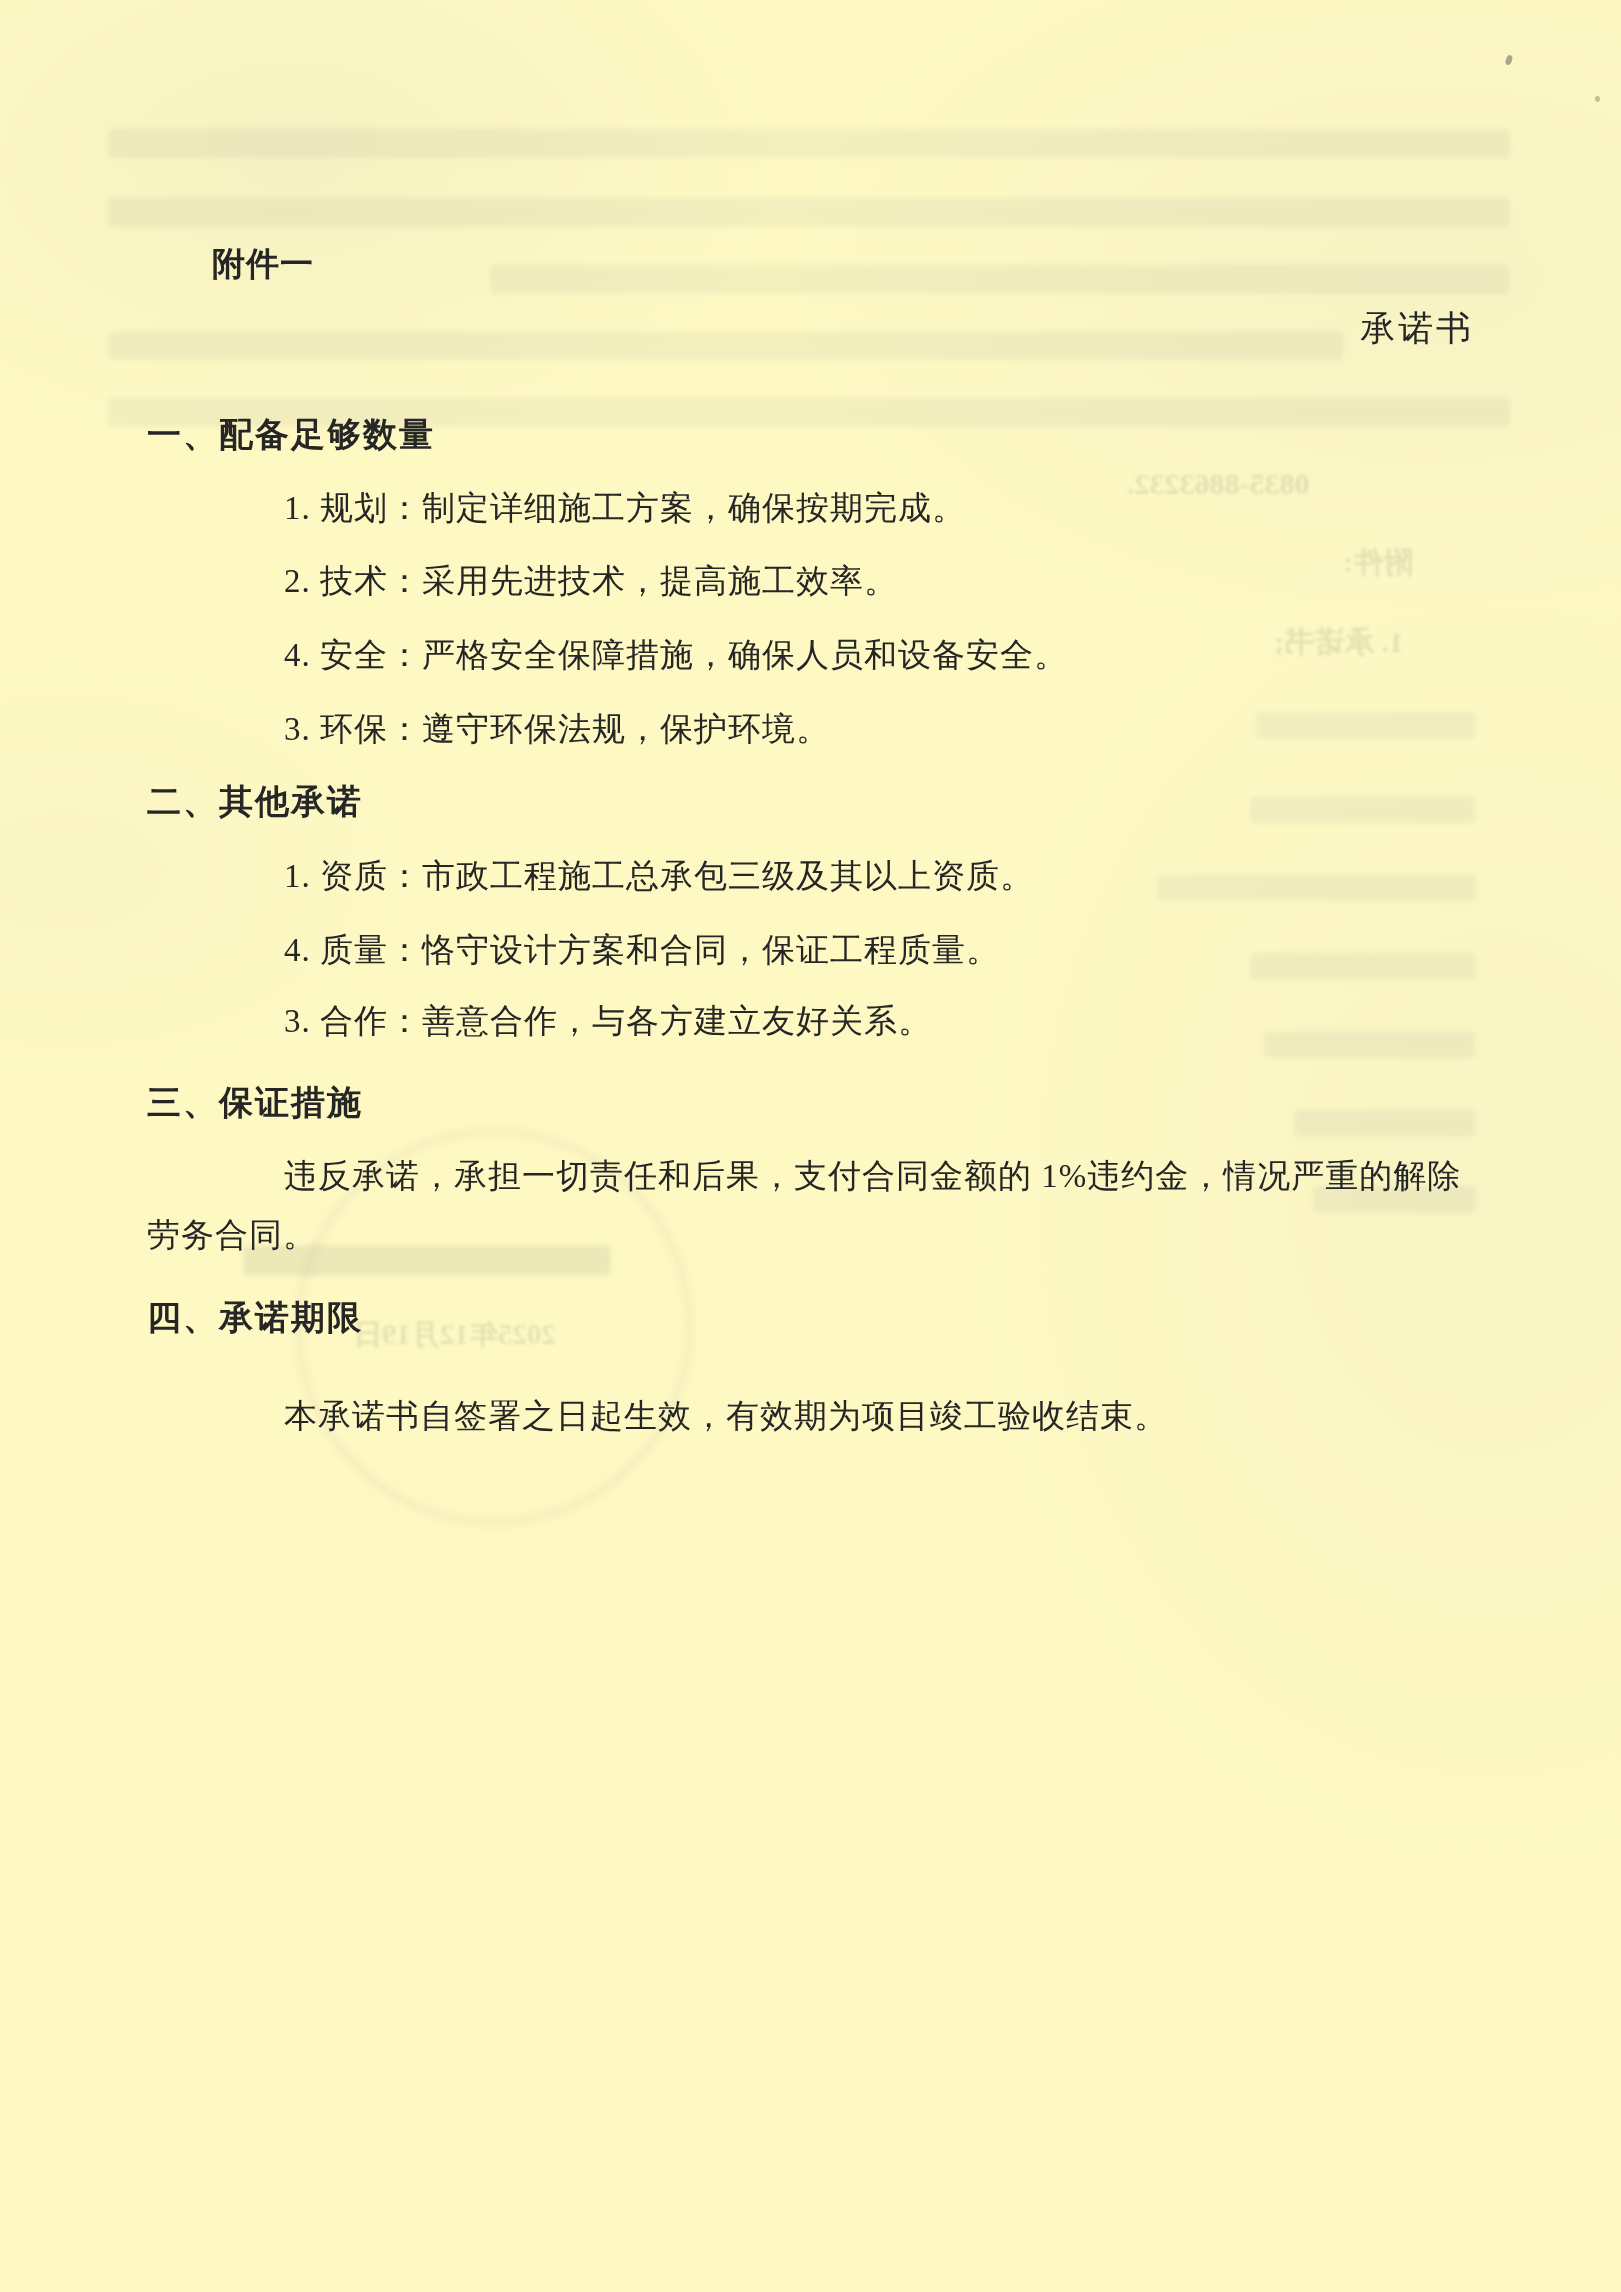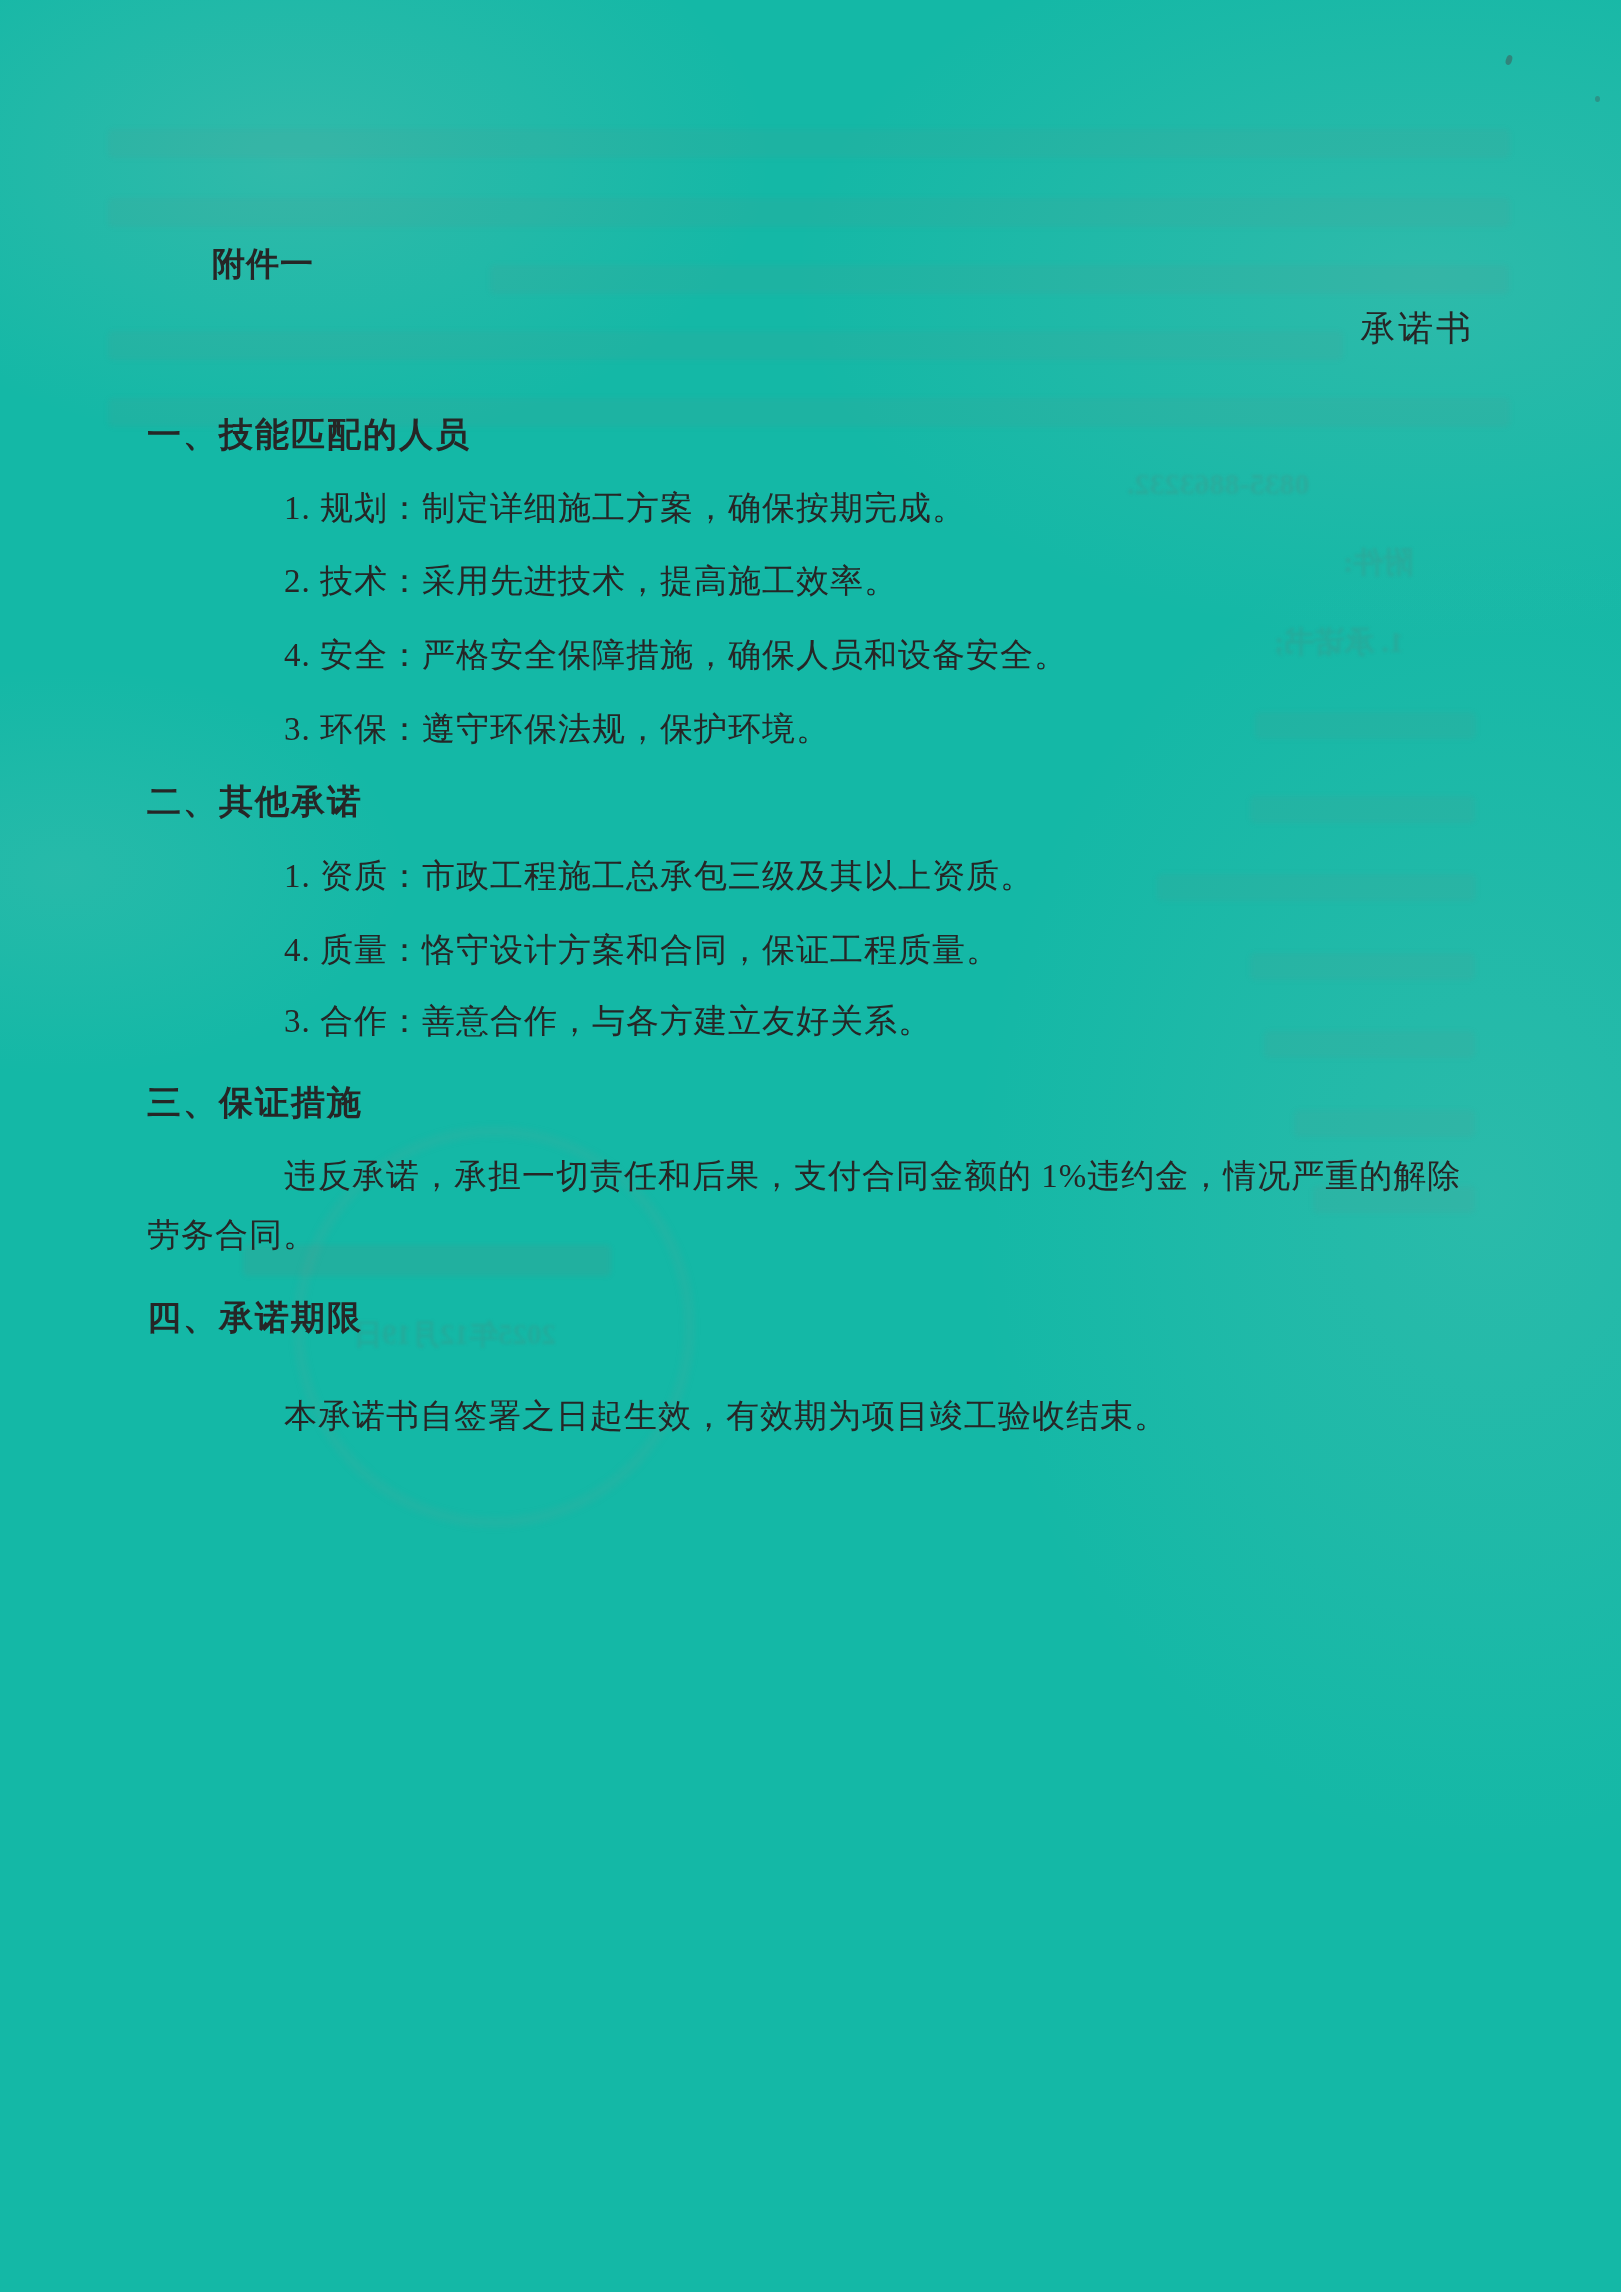--- a/index.html
+++ b/index.html
@@ -1,20 +1,20 @@
 <!DOCTYPE html>
 <html><head>
 <meta charset="utf-8">
 <style>
   html,body{margin:0;padding:0;background:#e9e9e7;}
   .page{
     position:relative;
     width:1621px;height:2293px;
     margin:0 auto;
-    background:#14b8a6;
+    background:#fef9c3;
     font-family:"Liberation Serif","DejaVu Serif",serif;
     color:#262626;
     overflow:hidden;
   }
   .texture{
     position:absolute;inset:0;pointer-events:none;
     background-image:
       radial-gradient(ellipse 686px 412px at 18% 7%, rgba(198,198,192,0.16), transparent 70%),
       radial-gradient(ellipse 882px 510px at 88% 12%, rgba(202,202,196,0.14), transparent 72%),
       radial-gradient(ellipse 745px 961px at 92% 52%, rgba(206,206,200,0.12), transparent 70%),
@@ -89,21 +89,21 @@
   <div class="stamp-ghost"></div>
   <div class="speck" style="left:1506px;top:55px;width:5.9px;height:9.8px;transform:rotate(20deg);"></div>
   <div class="speck" style="left:1595px;top:96px;width:4.9px;height:5.9px;opacity:.7;"></div>
 
   <div class="content">
 
     <div class="attach">附件一</div>
 
     <div class="title">承诺书</div>
 
-    <div class="heading mt48">一、技能匹配的人员</div>
+    <div class="heading mt48">一、配备足够数量</div>
     <div class="item mt15">1. 规划：制定详细施工方案，确保按期完成。</div>
     <div class="item mt15">2. 技术：采用先进技术，提高施工效率。</div>
     <div class="item mt15">4. 安全：严格安全保障措施，确保人员和设备安全。</div>
     <div class="item mt15">3. 环保：遵守环保法规，保护环境。</div>
 
     <div class="heading mt14">二、其他承诺</div>
     <div class="item mt16">1. 资质：市政工程施工总承包三级及其以上资质。</div>
     <div class="item mt15">4. 质量：恪守设计方案和合同，保证工程质量。</div>
     <div class="item mt12">3. 合作：善意合作，与各方建立友好关系。</div>
 

